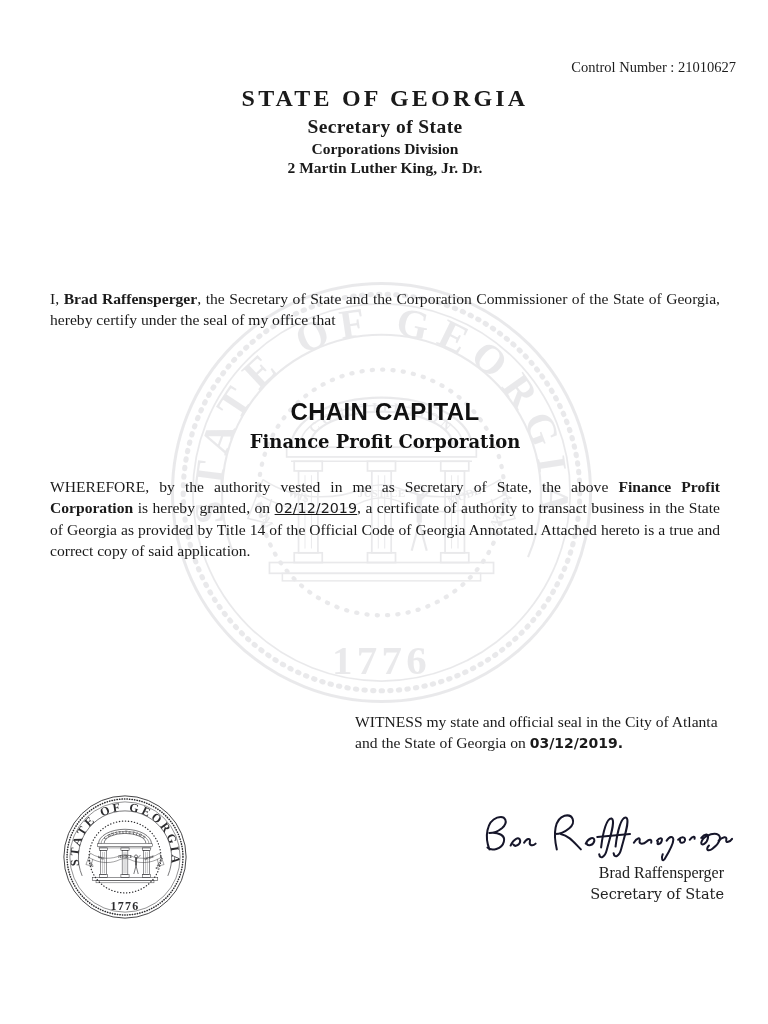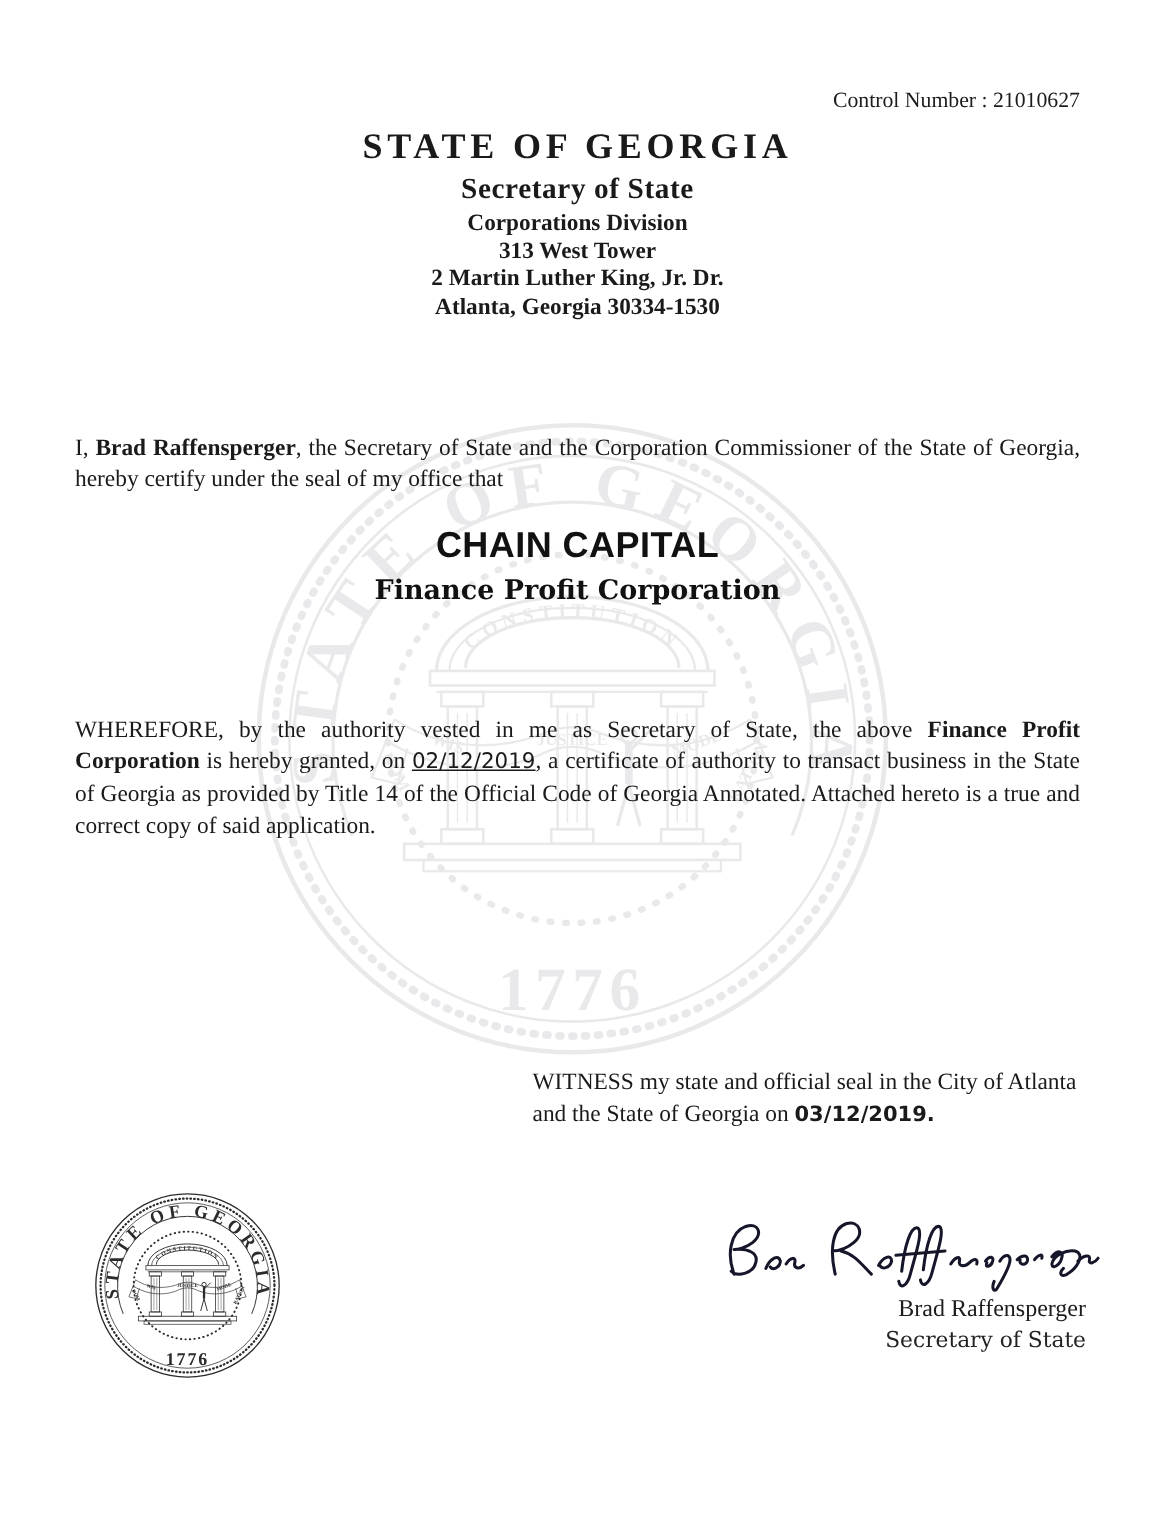--- a/index.html
+++ b/index.html
@@ -5,34 +5,34 @@
   html,body{margin:0;padding:0;background:#ffffff;}
   .page{
     position:relative;width:768px;height:1024px;background:#ffffff;
     overflow:hidden;color:#1a1a1a;
     font-family:"Liberation Serif", serif;
   }
   .abs{position:absolute;}
   
   .watermark{left:166px;top:277px;width:431px;height:431px;color:#82828c;opacity:.17;pointer-events:none;}
   
-  .control{top:59px;right:48px;font-size:14.5px;line-height:17px;color:#1c1c1c;}
+  .control{top:59px;right:32px;font-size:14.5px;line-height:17px;color:#1c1c1c;}
   
   .header{top:83px;left:50px;width:670px;text-align:center;}
   .h-state{font-size:24px;line-height:31px;font-weight:bold;letter-spacing:3.2px;}
   .h-office{font-size:19.5px;line-height:26px;font-weight:bold;letter-spacing:.4px;}
   .h-line{font-size:15.5px;line-height:18.5px;font-weight:bold;}
   
   .cert-title{top:247px;left:50px;width:670px;text-align:center;font-size:16.5px;font-weight:bold;letter-spacing:1.1px;}
   .para{left:50px;width:670px;font-size:15.6px;line-height:21px;text-align:justify;}
   .p1{top:288px;}
   .p2{top:419px;}
   .p3{top:476px;}
   .company{top:349px;left:50px;width:670px;text-align:center;}
-  .c-name{font-family:"Liberation Sans", sans-serif;font-weight:bold;font-size:24px;line-height:30px;letter-spacing:.3px;color:#111;}
+  .c-name{font-family:"Liberation Sans", sans-serif;font-weight:bold;font-size:24px;line-height:30px;letter-spacing:.3px;color:#111;margin-top:48px;}
   .c-type{font-family:"DejaVu Serif", serif;font-weight:bold;font-size:18px;line-height:25px;margin-top:2px;color:#111;}
   .witness{top:711px;left:355px;width:378px;font-size:15.6px;line-height:21px;text-align:left;}
   .date-sans{font-family:"DejaVu Sans", sans-serif;font-size:14.3px;text-decoration:underline;}
   .date-sans-bold{font-family:"DejaVu Sans", sans-serif;font-weight:bold;font-size:14px;margin-top:30px;}
   b{font-weight:bold;}
   
   .sig-svg{top:804px;left:474px;width:260px;height:60px;}
   .sig-block{top:862px;right:44px;text-align:right;}
   .sig-name{font-size:16px;line-height:21px;color:#1c1c1c;}
   .sig-title{font-family:"DejaVu Serif", serif;font-size:14.5px;line-height:22px;color:#222;}
@@ -124,23 +124,21 @@
       <use href="#ga-seal"></use>
     </svg>
   </div>
 
   <div class="abs control">Control Number : 21010627</div>
 
   <div class="abs header">
     <div class="h-state">STATE OF GEORGIA</div>
     <div class="h-office">Secretary of State</div>
     <div class="h-line">Corporations Division</div>
-    <div class="h-line">313 West Tower</div>
     <div class="h-line">2 Martin Luther King, Jr. Dr.</div>
-    <div class="h-line">Atlanta, Georgia 30334-1530</div>
   </div>
 
 
   <div class="abs para p1"><span>I, </span><b>Brad Raffensperger</b><span>, the Secretary of State and the Corporation Commissioner of the State of Georgia, hereby certify under the seal of my office that</span></div>
 
   <div class="abs company">
     <div class="c-name">CHAIN CAPITAL</div>
     <div class="c-type">Finance Profit Corporation</div>
   </div>
 

